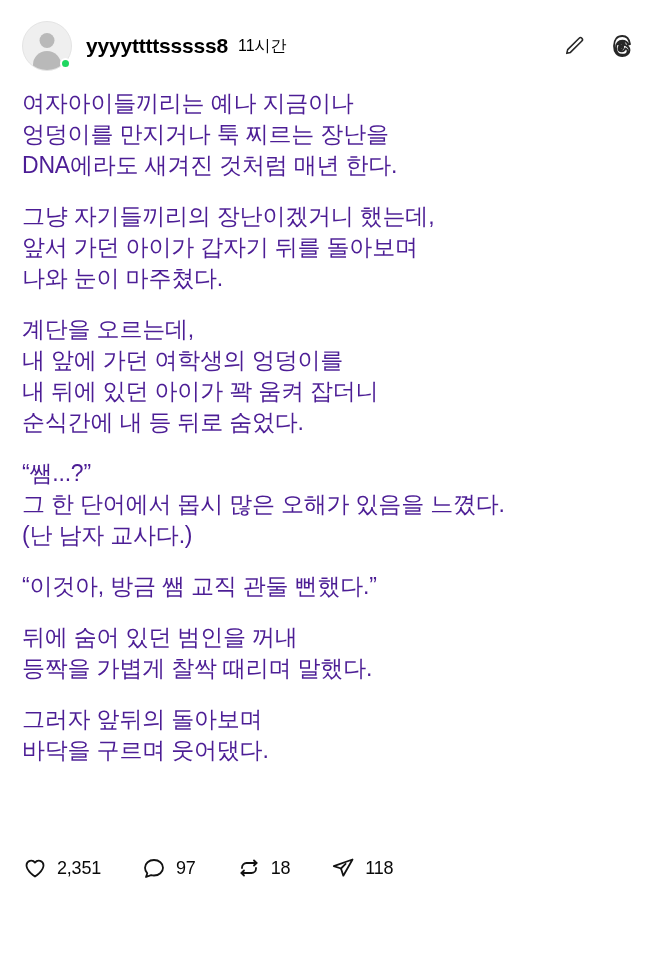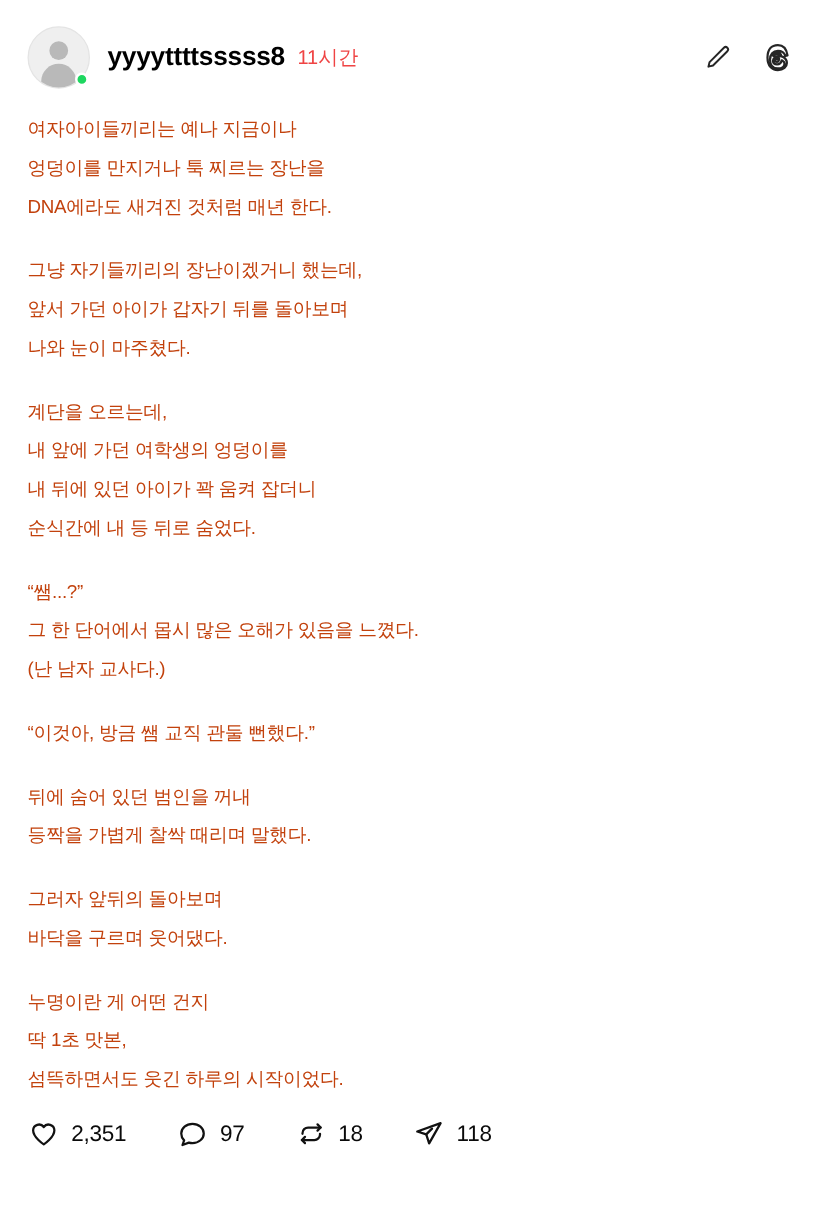--- a/index.html
+++ b/index.html
@@ -77,43 +77,43 @@
   .username {
     font-size: 21px;
     font-weight: bold;
     letter-spacing: -0.2px;
     margin-left: 14px;
     color: #000000;
     white-space: nowrap;
   }
   .timestamp {
     font-size: 16px;
-    color: #ef4444;
+    color: #000000;
     margin-left: 10px;
     white-space: nowrap;
   }
   .header-spacer { flex: 1 1 auto; }
   .header-action {
     width: 30px;
     height: 30px;
     display: flex;
     align-items: center;
     justify-content: center;
     margin-left: 18px;
     color: #262626;
   }
   
   .content {
     margin-top: 14px;
     flex: 1 1 auto;
   }
   .para {
-    font-size: 15px;
+    font-size: 23px;
     line-height: 31px;
-    color: #c2410c;
+    color: #4c1d95;
     margin: 0 0 20px 0;
     white-space: pre-line;
     letter-spacing: -0.2px;
   }
   .para:last-child { margin-bottom: 0; }
   
   .footer {
     flex: 0 0 auto;
     display: flex;
     height: 62px;
@@ -179,23 +179,20 @@
 내 뒤에 있던 아이가 꽉 움켜 잡더니
 순식간에 내 등 뒤로 숨었다.</p>
     <p class="para">“쌤...?”
 그 한 단어에서 몹시 많은 오해가 있음을 느꼈다.
 (난 남자 교사다.)</p>
     <p class="para">“이것아, 방금 쌤 교직 관둘 뻔했다.”</p>
     <p class="para">뒤에 숨어 있던 범인을 꺼내
 등짝을 가볍게 찰싹 때리며 말했다.</p>
     <p class="para">그러자 앞뒤의 돌아보며
 바닥을 구르며 웃어댔다.</p>
-    <p class="para">누명이란 게 어떤 건지
-딱 1초 맛본,
-섬뜩하면서도 웃긴 하루의 시작이었다.</p>
   </div>
 
   <div class="footer">
 
     <div class="stat">
       <span class="icon">
         <svg width="24" height="24" viewBox="0 0 24 24" fill="none" stroke="currentColor" stroke-width="1.8" stroke-linecap="round" stroke-linejoin="round">
           <path d="M12 20.5S3.5 15 3.5 9.2A4.7 4.7 0 0 1 12 6.6a4.7 4.7 0 0 1 8.5 2.6C20.5 15 12 20.5 12 20.5Z"></path>
         </svg>
       </span>

